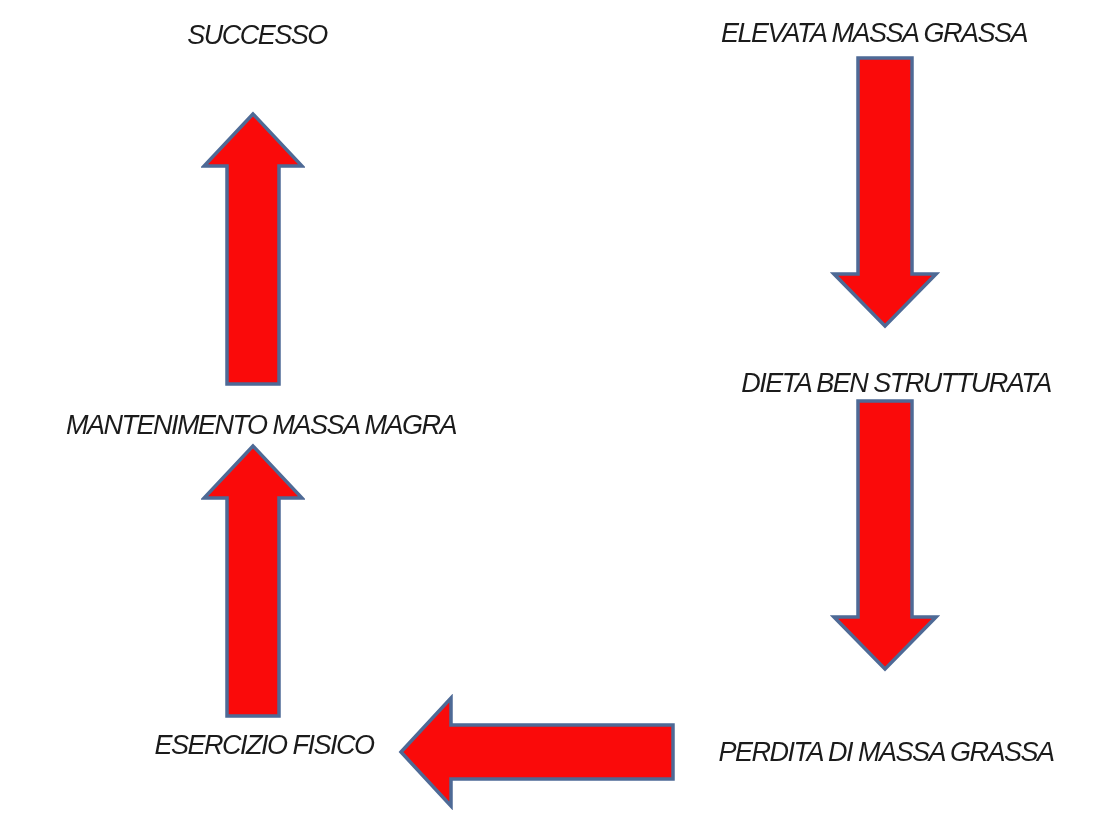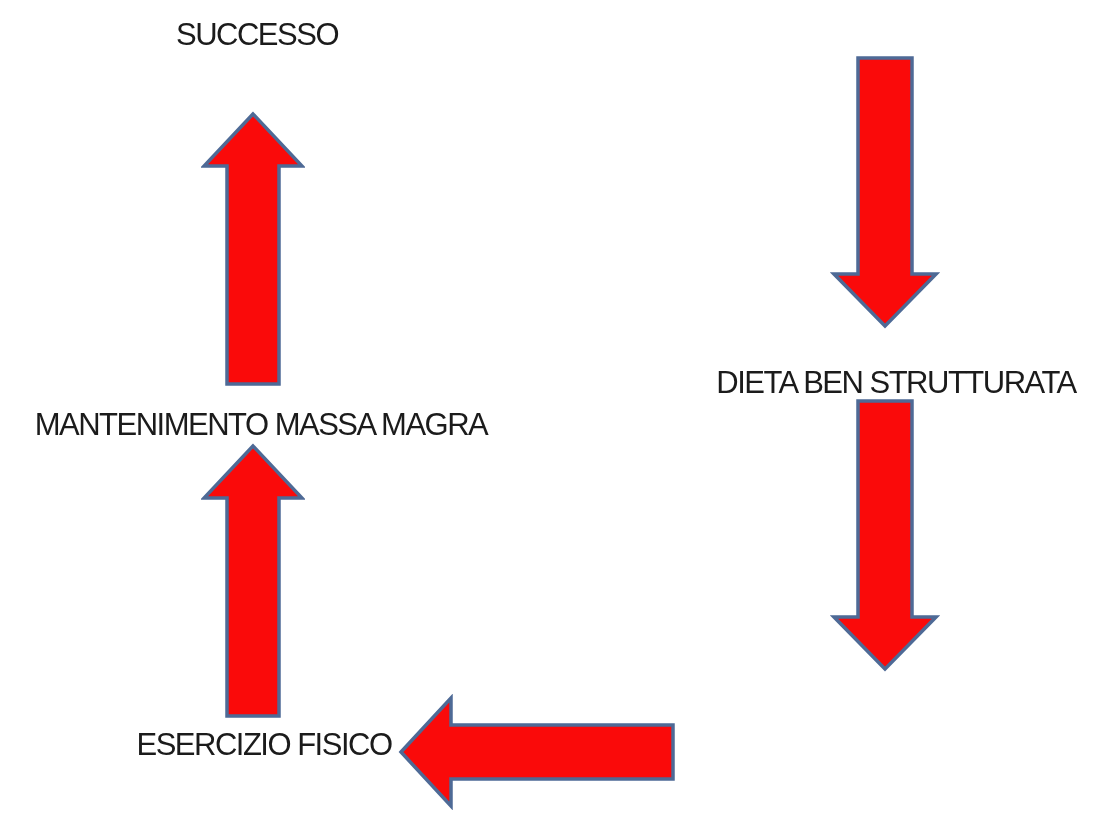--- a/index.html
+++ b/index.html
@@ -12,41 +12,44 @@
     width: 1108px;
     height: 824px;
     background: #ffffff;
     overflow: hidden;
     font-family: "Liberation Sans", sans-serif;
   }
   .label {
     position: absolute;
     transform: translateX(-50%);
     white-space: nowrap;
-    font-size: 31px;
+    font-size: 27px;
     line-height: 36px;
     letter-spacing: -1.5px;
     color: #1b1b1b;
     text-align: right;
+    font-style: italic;
   }
   .arrow {
     position: absolute;
     display: block;
   }
 </style>
 </head>
 <body>
 
 <div id="stage">
 
   <div class="label" style="left:257px; top:17px;">SUCCESSO</div>
 
+  <div class="label" style="left:874px; top:15px;">ELEVATA MASSA GRASSA</div>
 
   <div class="label" style="left:896px; top:365px;">DIETA BEN STRUTTURATA</div>
 
+  <div class="label" style="left:886px; top:734px;">PERDITA DI MASSA GRASSA</div>
 
   <div class="label" style="left:264px; top:727px;">ESERCIZIO FISICO</div>
 
   <div class="label" style="left:261px; top:407px;">MANTENIMENTO MASSA MAGRA</div>
 
   <svg class="arrow" style="left:830px; top:55px;" width="110" height="274" viewBox="0 0 110 274">
     <polygon points="28,3 28,219 4,219 55,271 106,219 82,219 82,3" stroke-width="3.5" stroke-linejoin="miter" fill="#fa0a0a" stroke="#4e6a96"></polygon>
   </svg>
 
   <svg class="arrow" style="left:830px; top:398px;" width="110" height="274" viewBox="0 0 110 274">

